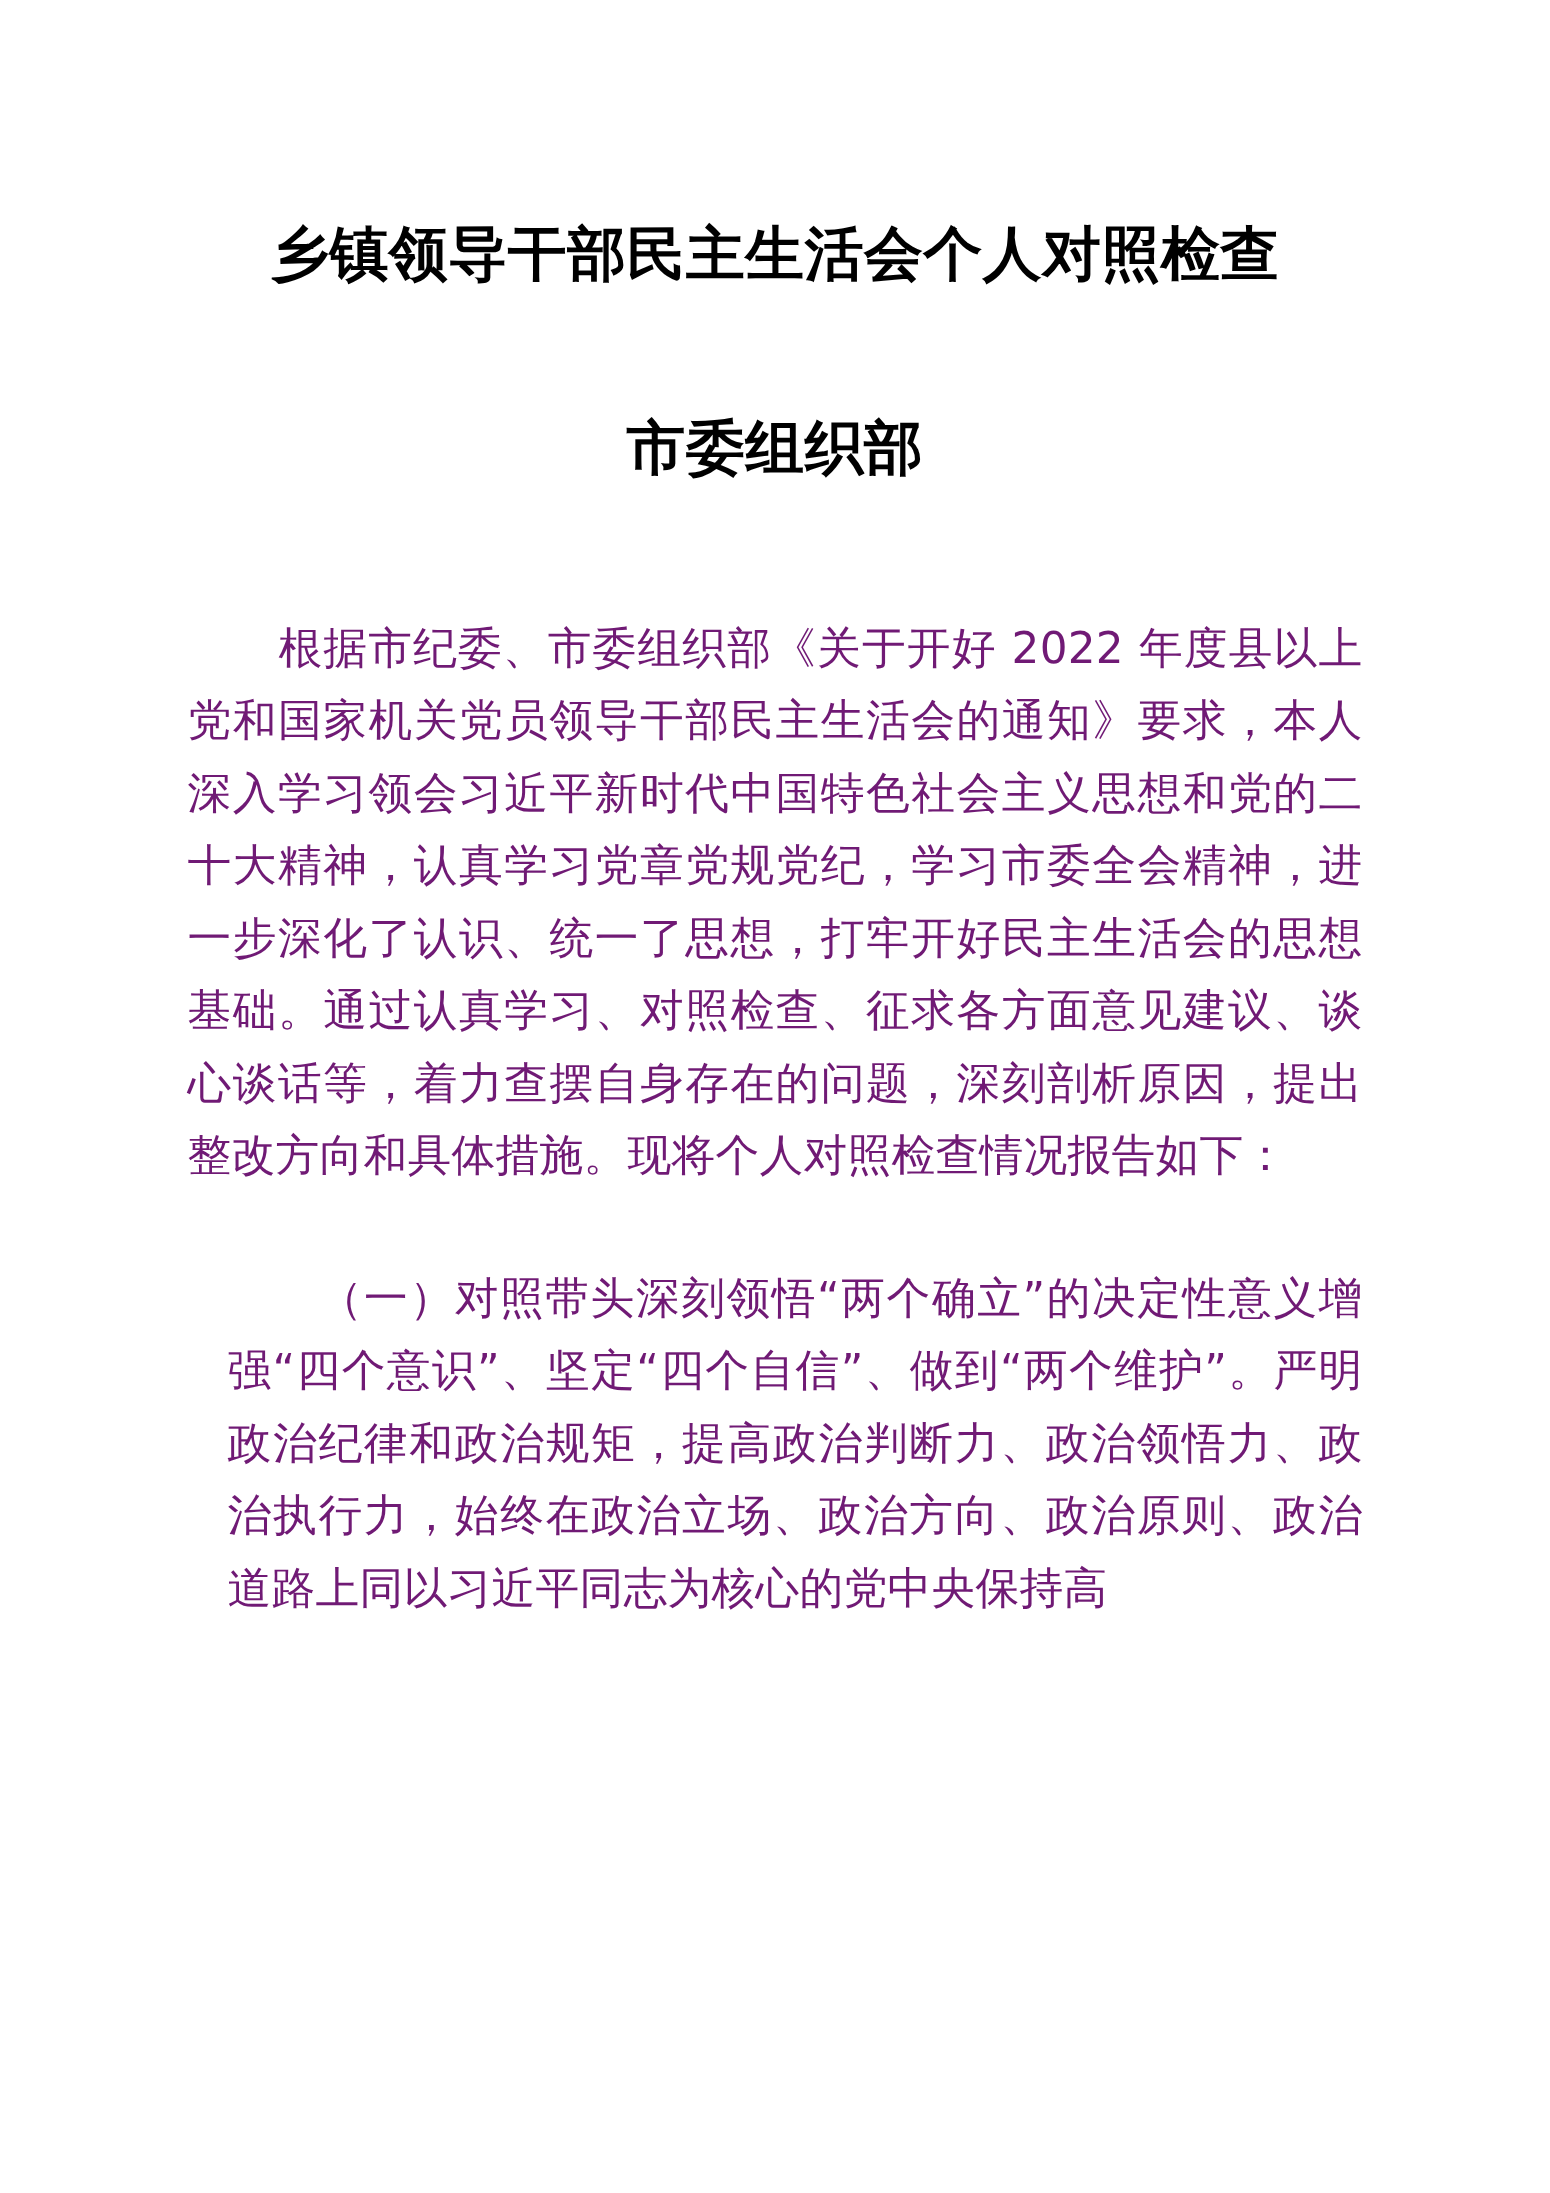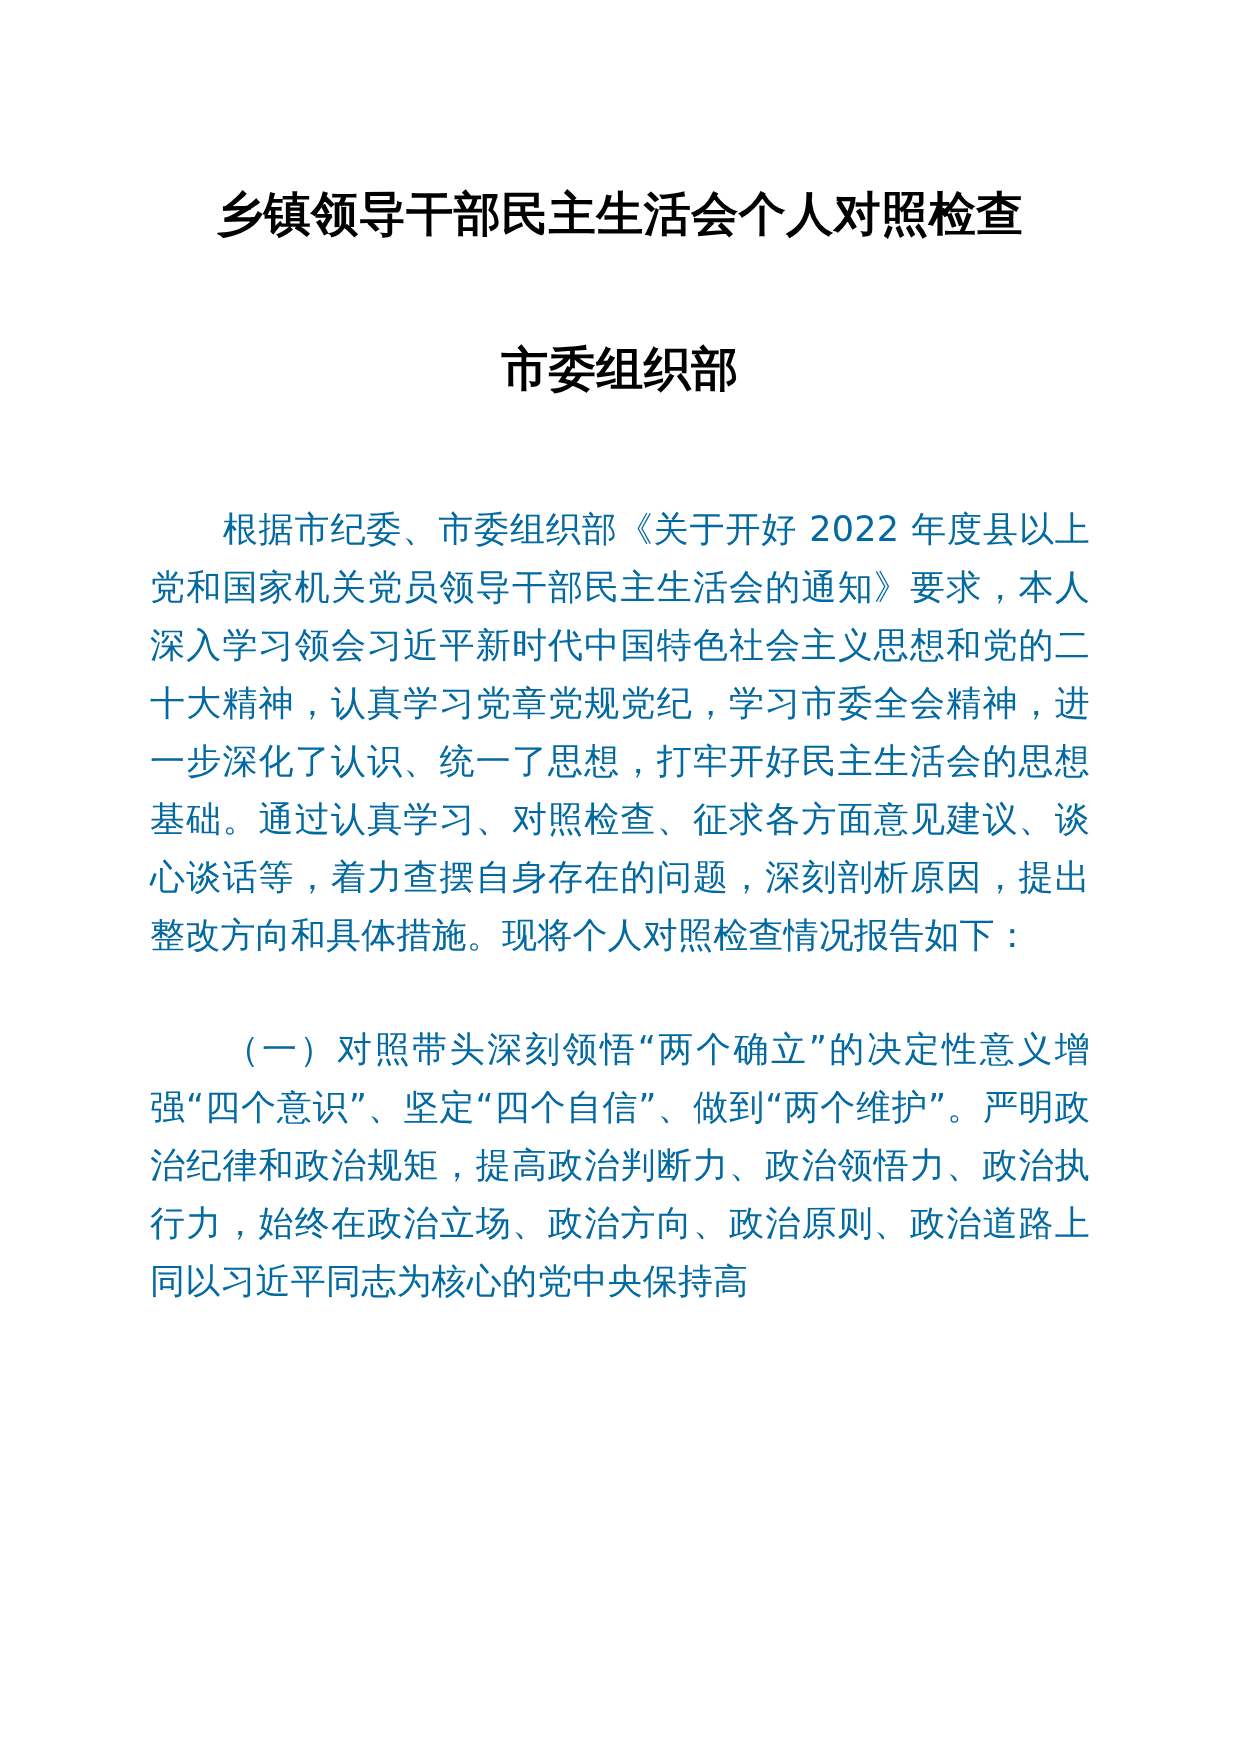--- a/index.html
+++ b/index.html
@@ -11,21 +11,21 @@
     font-family: "DejaVu Sans", "Liberation Sans", sans-serif;
     color: #000000;
   }
   .page {
     position: relative;
     width: 1240px;
     height: 1754px;
     background: #ffffff;
     overflow: hidden;
     box-sizing: border-box;
-    padding: 18px 150px;
+    padding: 8px 150px;
   }
   .title-block {
     padding-top: 150px;
   }
   .doc-title-line {
     font-size: 47px;
     font-weight: 700;
     line-height: 1.0;
     letter-spacing: 0.5px;
     text-align: center;
@@ -43,29 +43,30 @@
     margin-top: 108px;
   }
   .para {
     font-size: 35px;
     line-height: 58px;
     text-align: justify;
     text-justify: inter-ideograph;
     text-align-last: left;
     margin: 0 0 56px 0;
     letter-spacing: 0.2px;
-    color: #0369a1;
+    color: #701a75;
     word-break: break-all;
   }
   .para .indent {
     display: inline-block;
     width: 72px;
   }
   .para:last-child {
     margin-bottom: 0;
+    margin-left: 32px;
   }
 </style>
 </head>
 <body>
 
 <div class="page">
 
   <div class="title-block">
     <div class="doc-title-line first">乡镇领导干部民主生活会个人对照检查</div>
     <div class="doc-title-line second">市委组织部</div>

